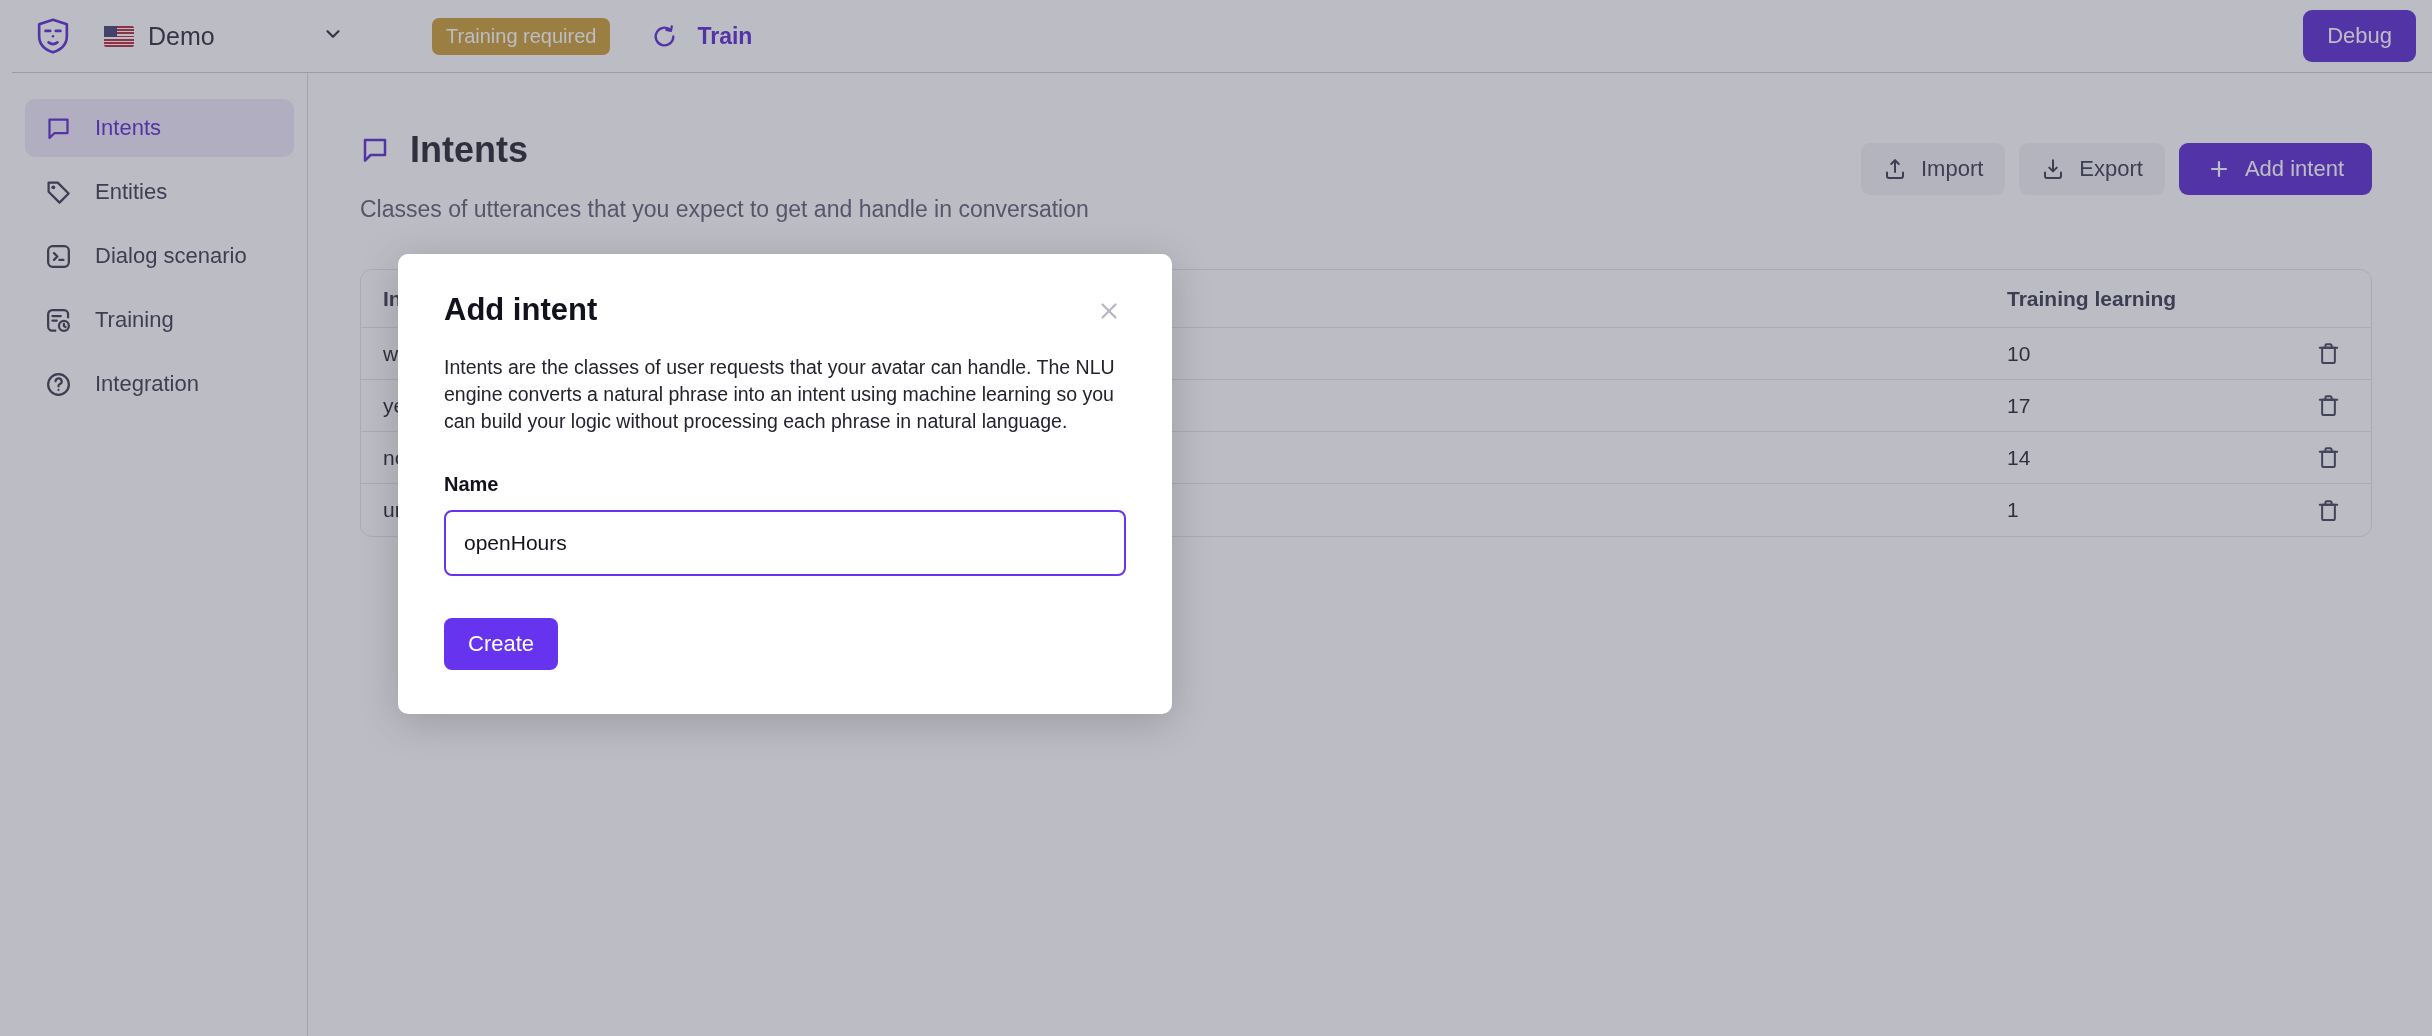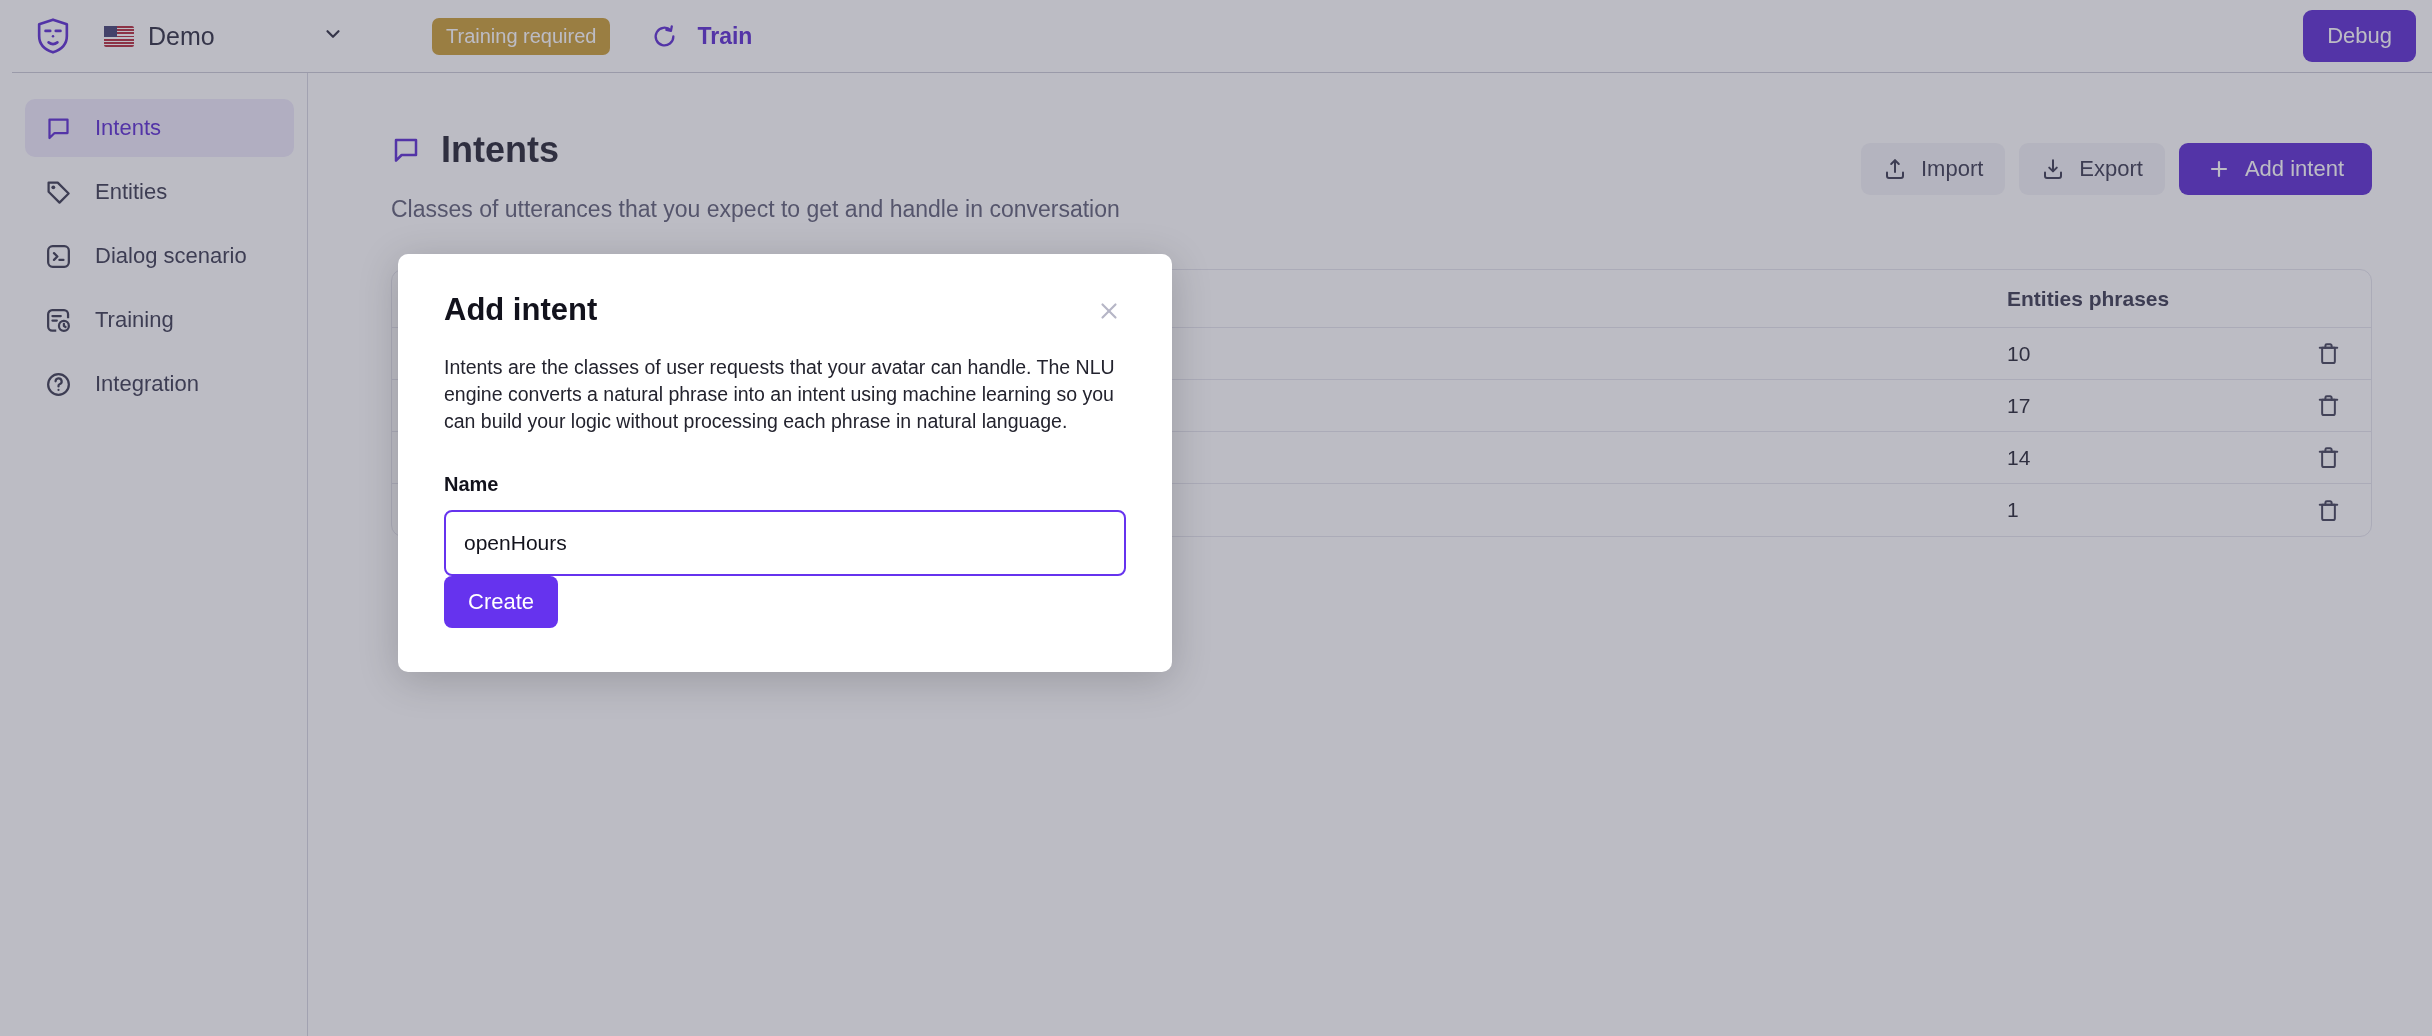--- a/index.html
+++ b/index.html
@@ -123,21 +123,20 @@
     padding: 13px 24px;
     cursor: pointer;
     font-family: inherit;
   }
 
   
   .body-row {
     flex: 1;
     display: flex;
     min-height: 0;
-    gap: 31px;
   }
 
   
   .sidebar {
     width: 296px;
     flex: 0 0 296px;
     background: #ffffff;
     border-right: 1px solid #d6d6e0;
     padding: 26px 13px 0 13px;
   }
@@ -303,20 +302,21 @@
     border: 2px solid var(--purple-bright);
     border-radius: 8px;
     font-size: 21px;
     color: #12121c;
     padding: 0 18px;
     font-family: inherit;
     outline: none;
     background: #ffffff;
   }
   .create-btn {
+    margin-top: 42px;
     background: var(--purple-bright);
     color: #ffffff;
     font-size: 22px;
     border: none;
     border-radius: 8px;
     padding: 13px 24px;
     cursor: pointer;
     font-family: inherit;
   }
 </style>
@@ -469,21 +469,21 @@
               </svg>
             </span>
             <span>Add intent</span>
           </button>
         </div>
       </div>
 
       <div class="table">
         <div class="trow thead">
           <div class="c-intent">Intent</div>
-          <div class="c-count">Entities phrases</div>
+          <div class="c-count">Training learning</div>
           <div class="c-act"></div>
         </div>
 
         <div class="tbody">
 
           <div class="trow">
             <div class="c-intent">welcome</div>
             <div class="c-count">10</div>
             <div class="c-act">
               <span class="trash">

